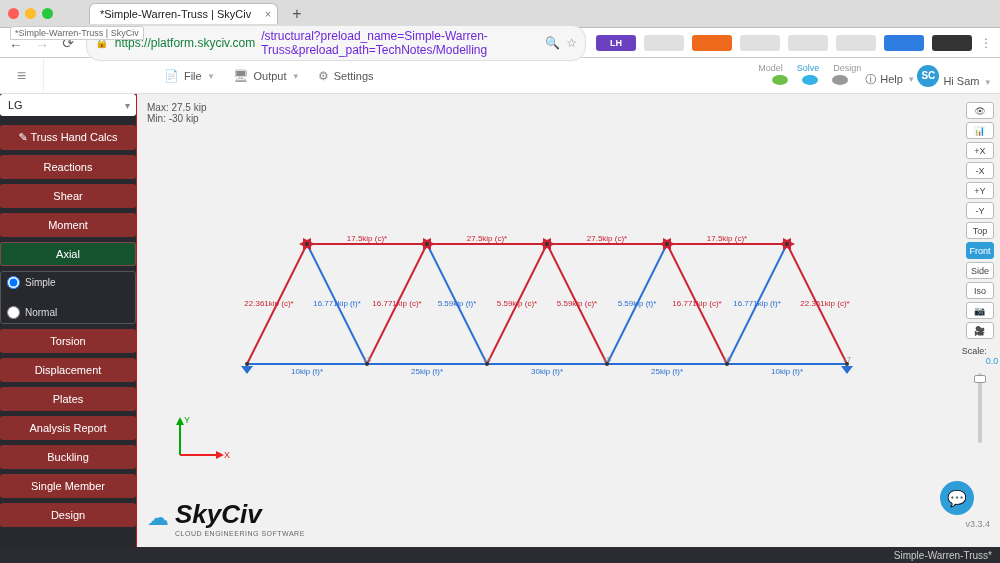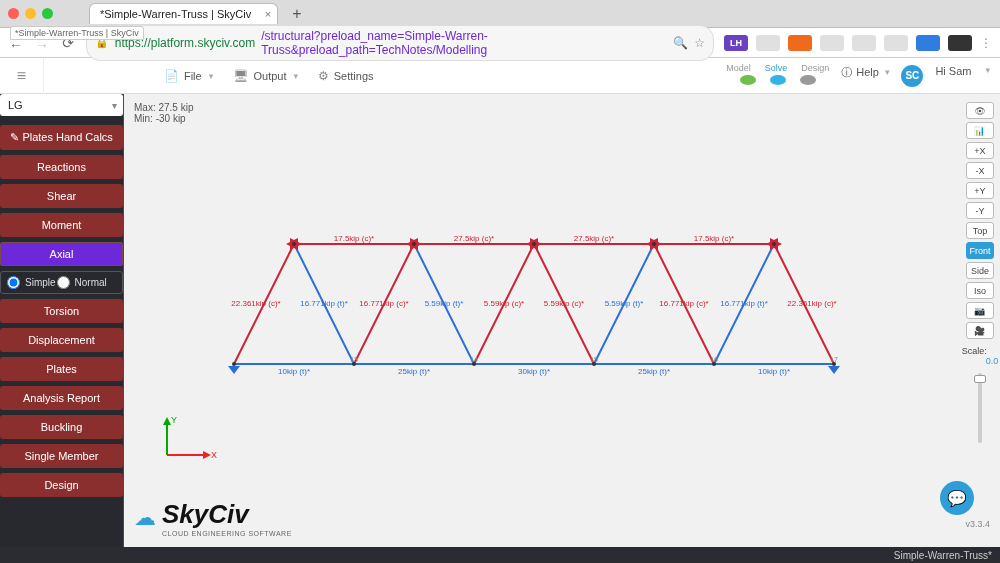--- a/index.html
+++ b/index.html
@@ -12,49 +12,49 @@
   .tab .x{ position:absolute; right:6px; top:4px; font-size:11px; color:#777; }
   .newtab { margin-left:8px; font-size:16px; color:#555;}
   .pinned-tab { position:absolute; left:10px; top:26px; font-size:9px; color:#666; background:#fff; border:1px solid #ccc; border-radius:3px 3px 0 0; padding:1px 4px; z-index:3;}
   .addrbar { height:30px; background:#fff; display:flex; align-items:center; padding:0 8px; gap:10px; border-bottom:1px solid #ccc; font-size:12px;}
   .addrbar .icon{ color:#666; font-size:14px; width:16px; text-align:center;}
   .url { flex:1; display:flex; align-items:center; gap:6px; padding:3px 8px; border:1px solid #ddd; border-radius:14px; background:#f6f6f6; font-size:12px; color:#333;}
   .url .lock{color:#2a8a2a; font-size:11px;}
   .url .host{color:#15803d;}
   .url .path{color:#6d28d9;}
   .exticons{ display:flex; gap:8px; align-items:center;}
-  .chip{ width:24px; height:16px; border-radius:3px; background:#bbb; display:inline-block;}
+  .chip{ width:40px; height:16px; border-radius:3px; background:#bbb; display:inline-block;}
   .chip.purple{background:#6a42c1; color:#fff; font-size:9px; font-weight:bold; display:flex; align-items:center; justify-content:center;}
   .chip.orange{background:#f06a1e;}
   .chip.blue{background:#2f7de1;}
   .chip.grey{background:#e0e0e0;}
   .chip.dark{background:#333;}
   
   .appbar { height:36px; background:#fff; display:flex; align-items:center; padding:0 10px 0 0; border-bottom:1px solid #ddd; font-size:12px; color:#555;}
   .hamburger{ width:44px; height:36px; display:flex; align-items:center; justify-content:center; border-right:1px solid #eee; font-size:16px; color:#888;}
   .app-menu{ display:flex; align-items:center; gap:20px; padding-left:120px;}
   .app-menu .mi{ display:flex; align-items:center; gap:5px; font-size:11px; color:#555;}
   .app-menu .glyph{ color:#888; font-size:12px; }
-  .app-right{ margin-left:auto; display:flex; align-items:flex-start; gap:12px;}
+  .app-right{ margin-left:auto; display:flex; align-items:flex-end; gap:4px;}
   .modes{ display:flex; flex-direction:column; align-items:center; gap:2px; font-size:9px; color:#999; position:relative; top:-2px;}
   .modes .row1{ display:flex; gap:14px;}
   .modes .row2{ display:flex; gap:14px;}
   .pill{ border-radius:50%; width:16px; height:10px; }
   .pill.g{background:#6fbf4b;} .pill.b{background:#34b3e4;} .pill.gr{background:#999;}
   .solve{ color:#2f9ed8; }
   .help{ display:flex; align-items:center; gap:4px; font-size:11px; color:#555;}
   .avatar{ width:22px; height:22px; border-radius:50%; background:#2f9ed8; color:#fff; font-size:10px; font-weight:bold; display:flex; align-items:center; justify-content:center;}
   
   .layout{ display:flex; height:calc(563px - 28px - 30px - 36px - 16px);}
-  .sidebar{ width:123px; background:#27292f; height:100%; display:flex; flex-direction:column; gap:5px;}
+  .sidebar{ width:136px; background:#27292f; height:100%; display:flex; flex-direction:column; gap:5px;}
   .select{ background:#fff; border-radius:3px; padding:5px 8px; font-size:11px; display:flex; align-items:center; justify-content:space-between; margin-bottom:4px; position:relative;}
   .select::after{ content:"▾"; position:absolute; right:6px; color:#888; font-size:10px;}
   .btn{ background:#8b2e2e; color:#fff; font-size:11px; padding:6px 4px; border-radius:3px; text-align:center;}
-  .btn.active{ background:#6d28d9; box-shadow: inset 0 0 0 1px #7a4a4a;}
-  .subopts{ border:1px solid #555; border-radius:3px; padding:4px 6px; display:flex; flex-direction:row; gap:1px; color:#ddd; font-size:10px;}
+  .btn.active{ background:#14532d; box-shadow: inset 0 0 0 1px #7a4a4a;}
+  .subopts{ border:1px solid #555; border-radius:3px; padding:4px 6px; display:flex; flex-direction:column; gap:17px; color:#ddd; font-size:10px;}
   .subopts label{ display:flex; align-items:center; gap:5px;}
   .subopts input{ margin:0; }
   .canvas{ flex:1; background:#f1f1f1; position:relative; border-left:1px solid #b91c1c;}
   .meta{ position:absolute; top:8px; left:10px; font-size:10px; color:#555;}
   .axis{ position:absolute; left:35px; bottom:80px; font-size:10px;}
   .axis svg{ overflow:visible;}
   .logo{ position:absolute; left:10px; bottom:10px; display:flex; align-items:center; gap:6px;}
   .logo .mark{ font-size:26px; font-weight:bold; color:#111; font-style:italic;}
   .logo .sub{ font-size:7px; letter-spacing:0.5px; color:#666;}
   .cloud{ color:#2f9ed8; font-size:22px;}
@@ -155,21 +155,21 @@
     <span style="font-size:11px;color:#555;">Hi Sam</span>
       <span class="chev">▾</span>
   </div>
 </div>
 
 <div class="layout">
   <div class="sidebar">
     <div class="select">
         <span>LG</span>
       </div>
-    <div class="btn">✎ Plates Hand Calcs</div>
+    <div class="btn">✎ Truss Hand Calcs</div>
     <div class="btn">Reactions</div>
     <div class="btn">Shear</div>
     <div class="btn">Moment</div>
     <div class="btn active">Axial</div>
     <div class="subopts">
       <label>
           <input type="radio" checked="" style="">
           <span>Simple</span>
         </label>
       <label>

